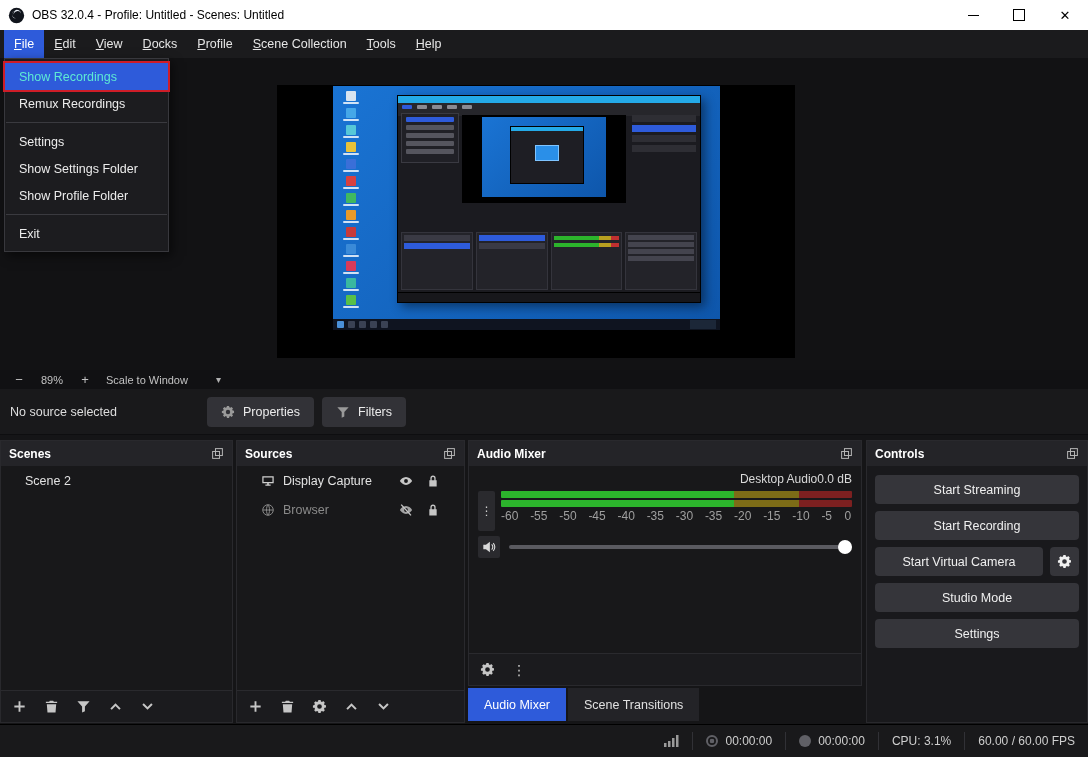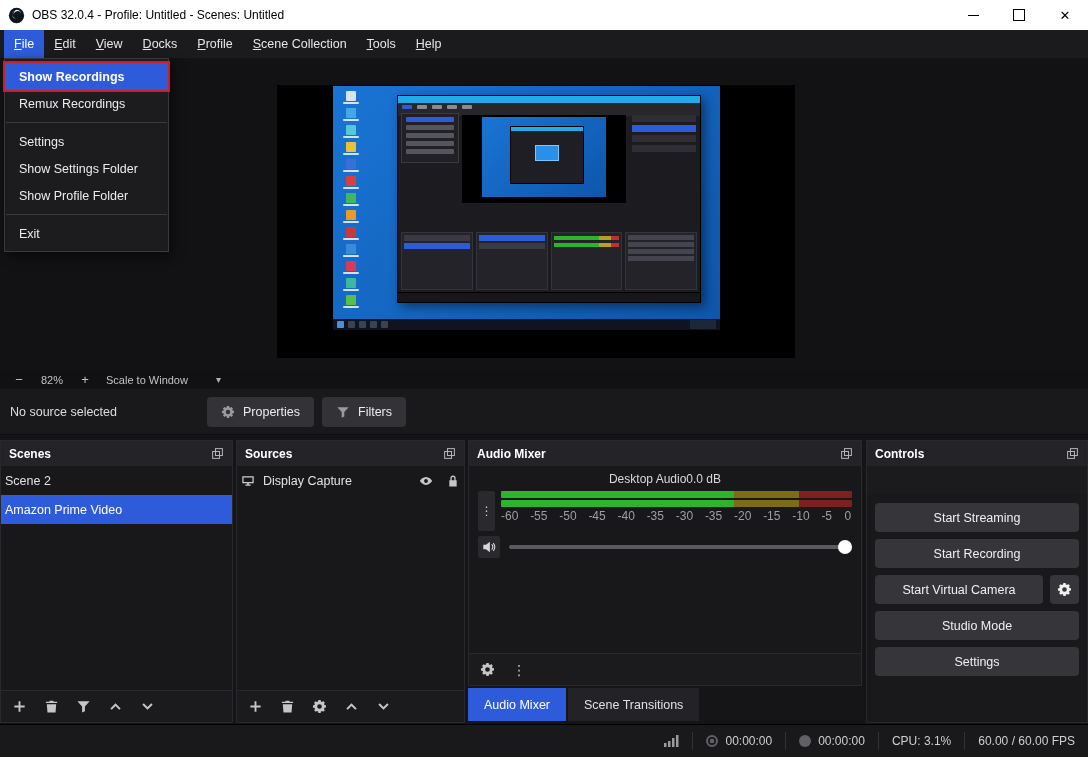--- a/index.html
+++ b/index.html
@@ -27,22 +27,22 @@
   .menu-item.active { background:var(--accent,#2e5bda); color:#fff; }
   .menu-item > span { display:inline-block; }
   .menu-item > span::first-letter { text-decoration:underline; }
 
   
   .dropdown { position:absolute; top:58px; left:4px; width:163px; background:#1c1c1f;
               border:1px solid #38383d; padding:4px 0; z-index:60;
               box-shadow:3px 4px 10px rgba(0,0,0,.55); }
   .dd-item { height:27px; display:flex; align-items:center; padding:0 14px;
              font-size:12.5px; color:#ececec; }
-  .dd-item.highlight { background:var(--accent,#2e5bda); color:#ffffff;
-             outline:2px solid var(--annotation-red,#cf1d28); outline-offset:0px;font-weight:bold; }
+  .dd-item.highlight { background:var(--accent,#2e5bda); color:#5eead4;
+             outline:2px solid var(--annotation-red,#cf1d28); outline-offset:0px; }
   .dd-sep { height:1px; background:#3a3a3f; margin:5px 1px; }
 
   
   .preview-region { position:absolute; top:58px; left:0; right:0; height:312px; background:#121214; }
   .canvas { position:absolute; left:277px; top:27px; width:518px; height:273px; background:#000; }
   .capture { position:absolute; left:56px; top:1px; width:387px; height:244px;
              background:linear-gradient(135deg,#1a74d4,#0e56ab); overflow:hidden; }
   .dt-col { position:absolute; left:6px; top:5px; display:flex; flex-direction:column; gap:4px; }
   .dt-ico { display:flex; flex-direction:column; align-items:center; gap:1px; width:24px; }
   .dt-ico .sq { width:10px; height:10px; border-radius:1px; }
@@ -105,38 +105,38 @@
   .btn .bicon { color:#9a9a9a; }
   .props-btn { margin-left:90px; }
   .filters-btn { margin-left:8px; }
 
   
   .dock { position:absolute; top:440px; background:#1b1b1e; border:1px solid #29292d;
           display:flex; flex-direction:column; box-sizing:border-box; }
   .scenes-dock { left:0; width:233px; height:283px; }
   .sources-dock { left:236px; width:229px; height:283px; }
   .mixer-dock { left:468px; width:394px; height:246px; }
-  .controls-dock { left:866px; width:222px; height:283px;gap:28px; }
+  .controls-dock { left:866px; width:222px; height:283px; }
   .dock-header { height:25px; background:#242428; display:flex; align-items:center;
                  justify-content:space-between; padding:0 8px; color:#fff; font-size:12px;
                  font-weight:bold; flex:0 0 auto; }
   .dock-header .popout { color:#b9b9b9; }
   .dock-body { flex:1; background:#18181a; position:relative; overflow:hidden; }
   .dock-toolbar { height:31px; background:#1b1b1e; border-top:1px solid #2a2a2e; display:flex;
                   align-items:center; gap:17px; padding:0 11px; color:#c6c6c6; flex:0 0 auto; }
-  .list-item { height:29px; display:flex; align-items:center; padding:0 4px; color:#e2e2e2;
+  .list-item { height:29px; display:flex; align-items:center; padding:0 24px; color:#e2e2e2;
                font-size:12.5px; gap:8px; }
   .list-item.selected { background:var(--accent,#2e5bda); color:#fff; }
   .list-item .src-type { color:#cfcfcf; }
   .list-item .right-icons { margin-left:auto; display:flex; gap:13px; align-items:center; color:#c6c6c6; }
   .list-item.dimmed, .list-item.dimmed .src-type { color:#8a8a8a; }
 
   
   .mixer-body { padding:6px 9px; }
-  .mixer-name-row { display:flex; justify-content:center; color:#d9d9d9; font-size:12px;
+  .mixer-name-row { display:flex; justify-content:flex-end; color:#d9d9d9; font-size:12px;
                     margin-bottom:5px; }
   .mixer-meter-row { display:flex; gap:6px; align-items:flex-start; }
   .kebab-btn { width:17px; height:40px; background:#2a2a2e; border-radius:2px; display:flex;
                align-items:center; justify-content:center; color:#cfcfcf; font-size:12px; }
   .meters { flex:1; }
   .meter-bar { height:7px; border-radius:1px; margin-bottom:2px;
      background:linear-gradient(to right,
         var(--meter-green,#2cb42c) 0 66.5%,
         var(--meter-yellow,#7d6c17) 66.5% 85%,
         var(--meter-red,#7c2020) 85% 100%); }
@@ -399,21 +399,21 @@
   <div class="dd-sep"></div>
   <div class="dd-item">Settings</div>
   <div class="dd-item">Show Settings Folder</div>
   <div class="dd-item">Show Profile Folder</div>
   <div class="dd-sep"></div>
   <div class="dd-item">Exit</div>
 </div>
 
 <div class="zoom-bar">
   <div class="zoom-btn">−</div>
-  <div class="zoom-level">82%</div>
+  <div class="zoom-level">89%</div>
   <div class="zoom-btn">+</div>
   <div class="scale-mode">Scale to Window</div>
   <div class="scale-caret">▾</div>
 </div>
 
 <div class="src-toolbar">
   <span class="src-status">No source selected</span>
   <div class="btn props-btn">
     <svg class="ic ic14 bicon">
         <use href="#i-gear"></use>
@@ -431,23 +431,20 @@
 <div class="dock scenes-dock">
   <div class="dock-header">
     <span>Scenes</span>
     <svg class="ic ic13 popout">
         <use href="#i-popout"></use>
       </svg>
   </div>
   <div class="dock-body">
     <div class="list-item">
         <span>Scene 2</span>
-      </div>
-    <div class="list-item selected">
-        <span>Amazon Prime Video</span>
       </div>
   </div>
   <div class="dock-toolbar">
     <svg class="ic ic15">
         <use href="#i-plus"></use>
       </svg>
     <svg class="ic ic15">
         <use href="#i-trash"></use>
       </svg>
     <svg class="ic ic15">
@@ -471,20 +468,34 @@
   </div>
   <div class="dock-body">
     <div class="list-item">
       <svg class="ic ic14 src-type">
           <use href="#i-monitor"></use>
         </svg>
       <span>Display Capture</span>
       <span class="right-icons">
         <svg class="ic ic14">
             <use href="#i-eye"></use>
+          </svg>
+        <svg class="ic ic14">
+            <use href="#i-lock"></use>
+          </svg>
+      </span>
+    </div>
+    <div class="list-item dimmed">
+      <svg class="ic ic14 src-type">
+          <use href="#i-globe"></use>
+        </svg>
+      <span>Browser</span>
+      <span class="right-icons">
+        <svg class="ic ic14">
+            <use href="#i-eye-off"></use>
           </svg>
         <svg class="ic ic14">
             <use href="#i-lock"></use>
           </svg>
       </span>
     </div>
   </div>
   <div class="dock-toolbar">
     <svg class="ic ic15">
         <use href="#i-plus"></use>

